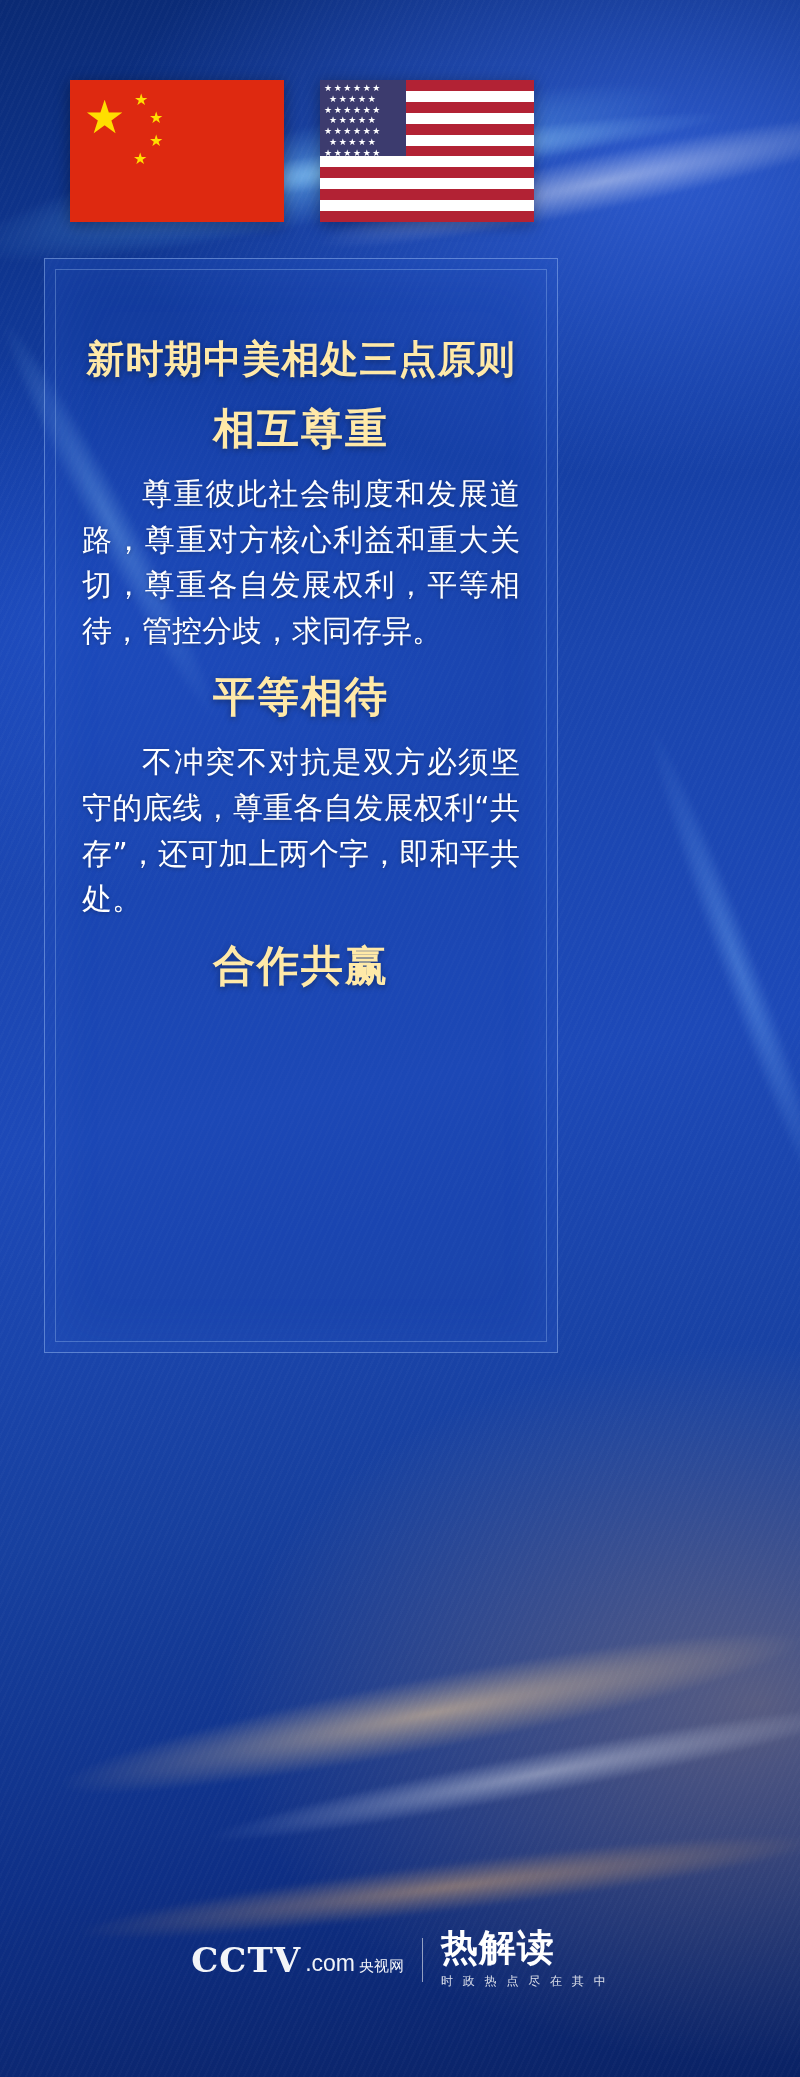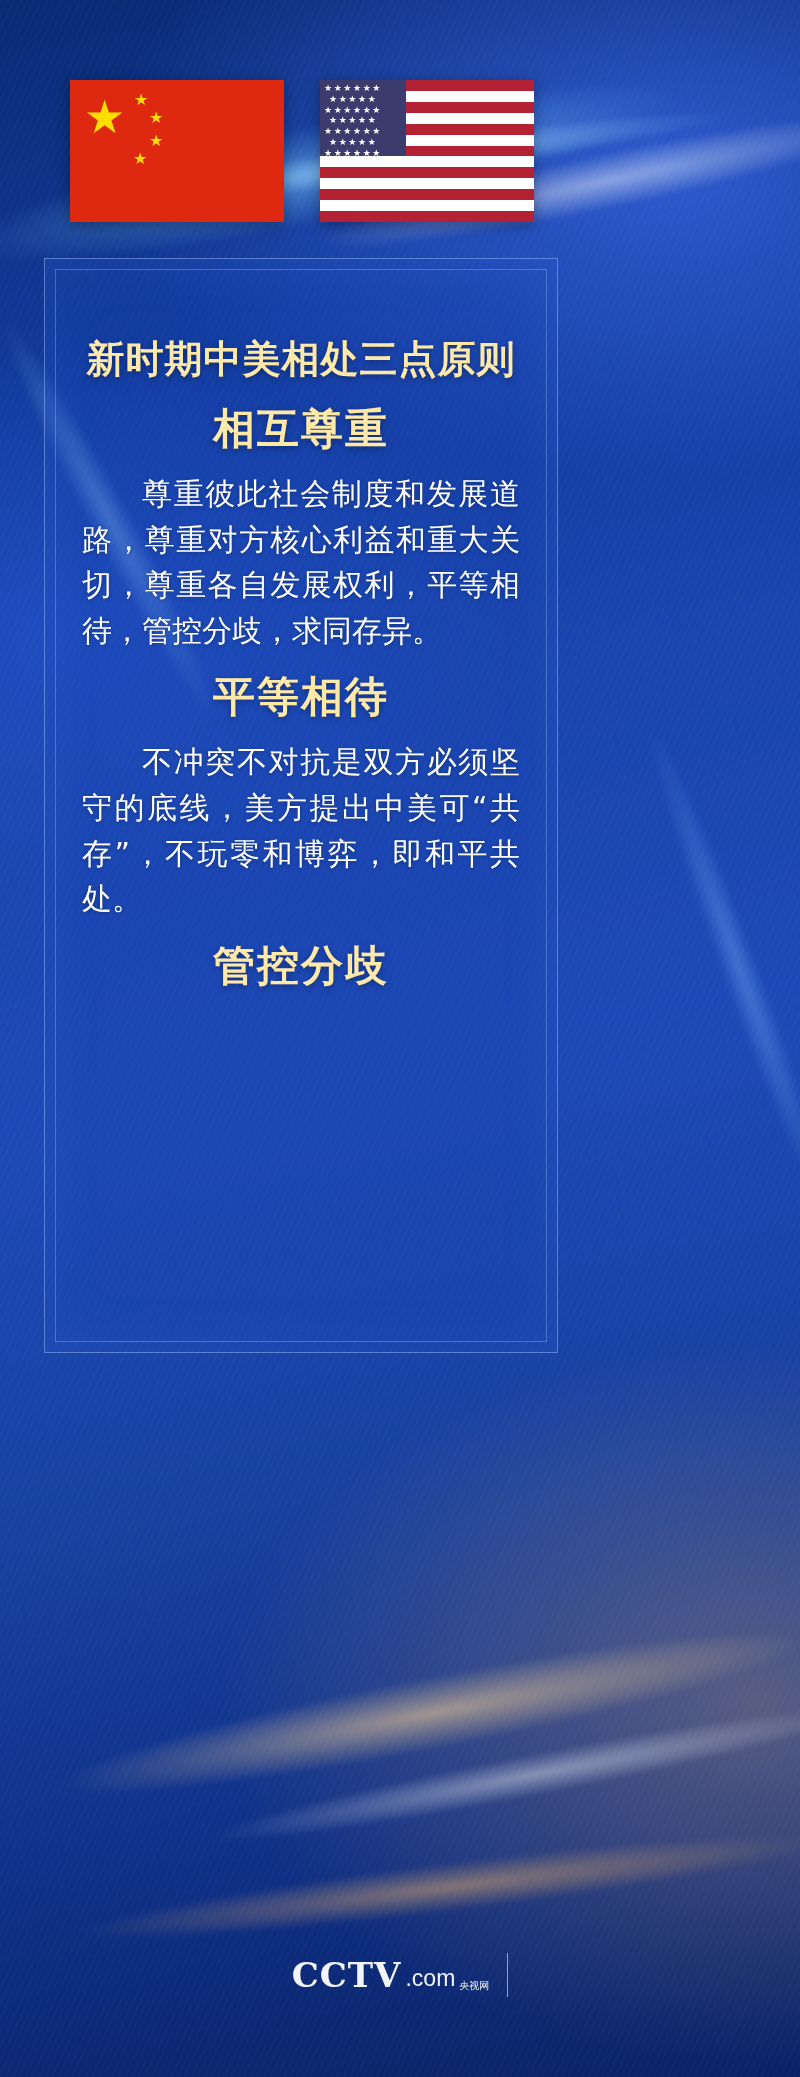--- a/index.html
+++ b/index.html
@@ -187,21 +187,21 @@
     line-height: 1.52;
     text-indent: 2em;
     text-align: justify;
     text-shadow: 0 1px 4px rgba(0,0,0,0.3);
   }
 
   
   .footer {
     position: absolute;
     left: 0; right: 0;
-    bottom: 80px;
+    bottom: 87px;
     display: flex;
     align-items: center;
     justify-content: center;
     gap: 18px;
   }
   .cctv-logo {
     display: flex;
     align-items: flex-end;
     gap: 4px;
     color: #ffffff;
@@ -213,21 +213,21 @@
     font-size: 34px;
     letter-spacing: 1px;
   }
   .cctv-com {
     font-family: "Liberation Sans", sans-serif;
     font-size: 23px;
     padding-bottom: 3px;
   }
   .cctv-cn {
     font-family: "DejaVu Sans", sans-serif;
-    font-size: 10px;
+    font-size: 15px;
     line-height: 1.15;
     padding-bottom: 4px;
     text-align: right;
   }
   .divider {
     width: 1px;
     height: 44px;
     background: rgba(255,255,255,0.55);
   }
   .brand {
@@ -289,32 +289,36 @@
 
       <div class="main-title">新时期中美相处三点原则</div>
 
       <div class="section">
         <div class="sec-title">相互尊重</div>
         <div class="sec-body">尊重彼此社会制度和发展道路，尊重对方核心利益和重大关切，尊重各自发展权利，平等相待，管控分歧，求同存异。</div>
       </div>
 
       <div class="section">
         <div class="sec-title">平等相待</div>
-        <div class="sec-body">不冲突不对抗是双方必须坚守的底线，美方提出中美可“共存”，不玩零和博弈，即和平共处。</div>
+        <div class="sec-body">不冲突不对抗是双方必须坚守的底线，尊重各自发展权利“共存”，还可加上两个字，即和平共处。</div>
       </div>
 
       <div class="section">
-        <div class="sec-title">管控分歧</div>
+        <div class="sec-title">合作共赢</div>
       </div>
 
     </div>
   </div>
 
   <div class="footer">
     <div class="cctv-logo">
       <span class="cctv-mark">CCTV</span>
       <span class="cctv-com">.com</span>
       <span class="cctv-cn">央视网</span>
     </div>
     <div class="divider"></div>
+    <div class="brand">
+      <div class="brand-name">热解读</div>
+      <div class="brand-sub">时 政 热 点 尽 在 其 中</div>
+    </div>
   </div>
 
 </div>
 
 </body></html>

